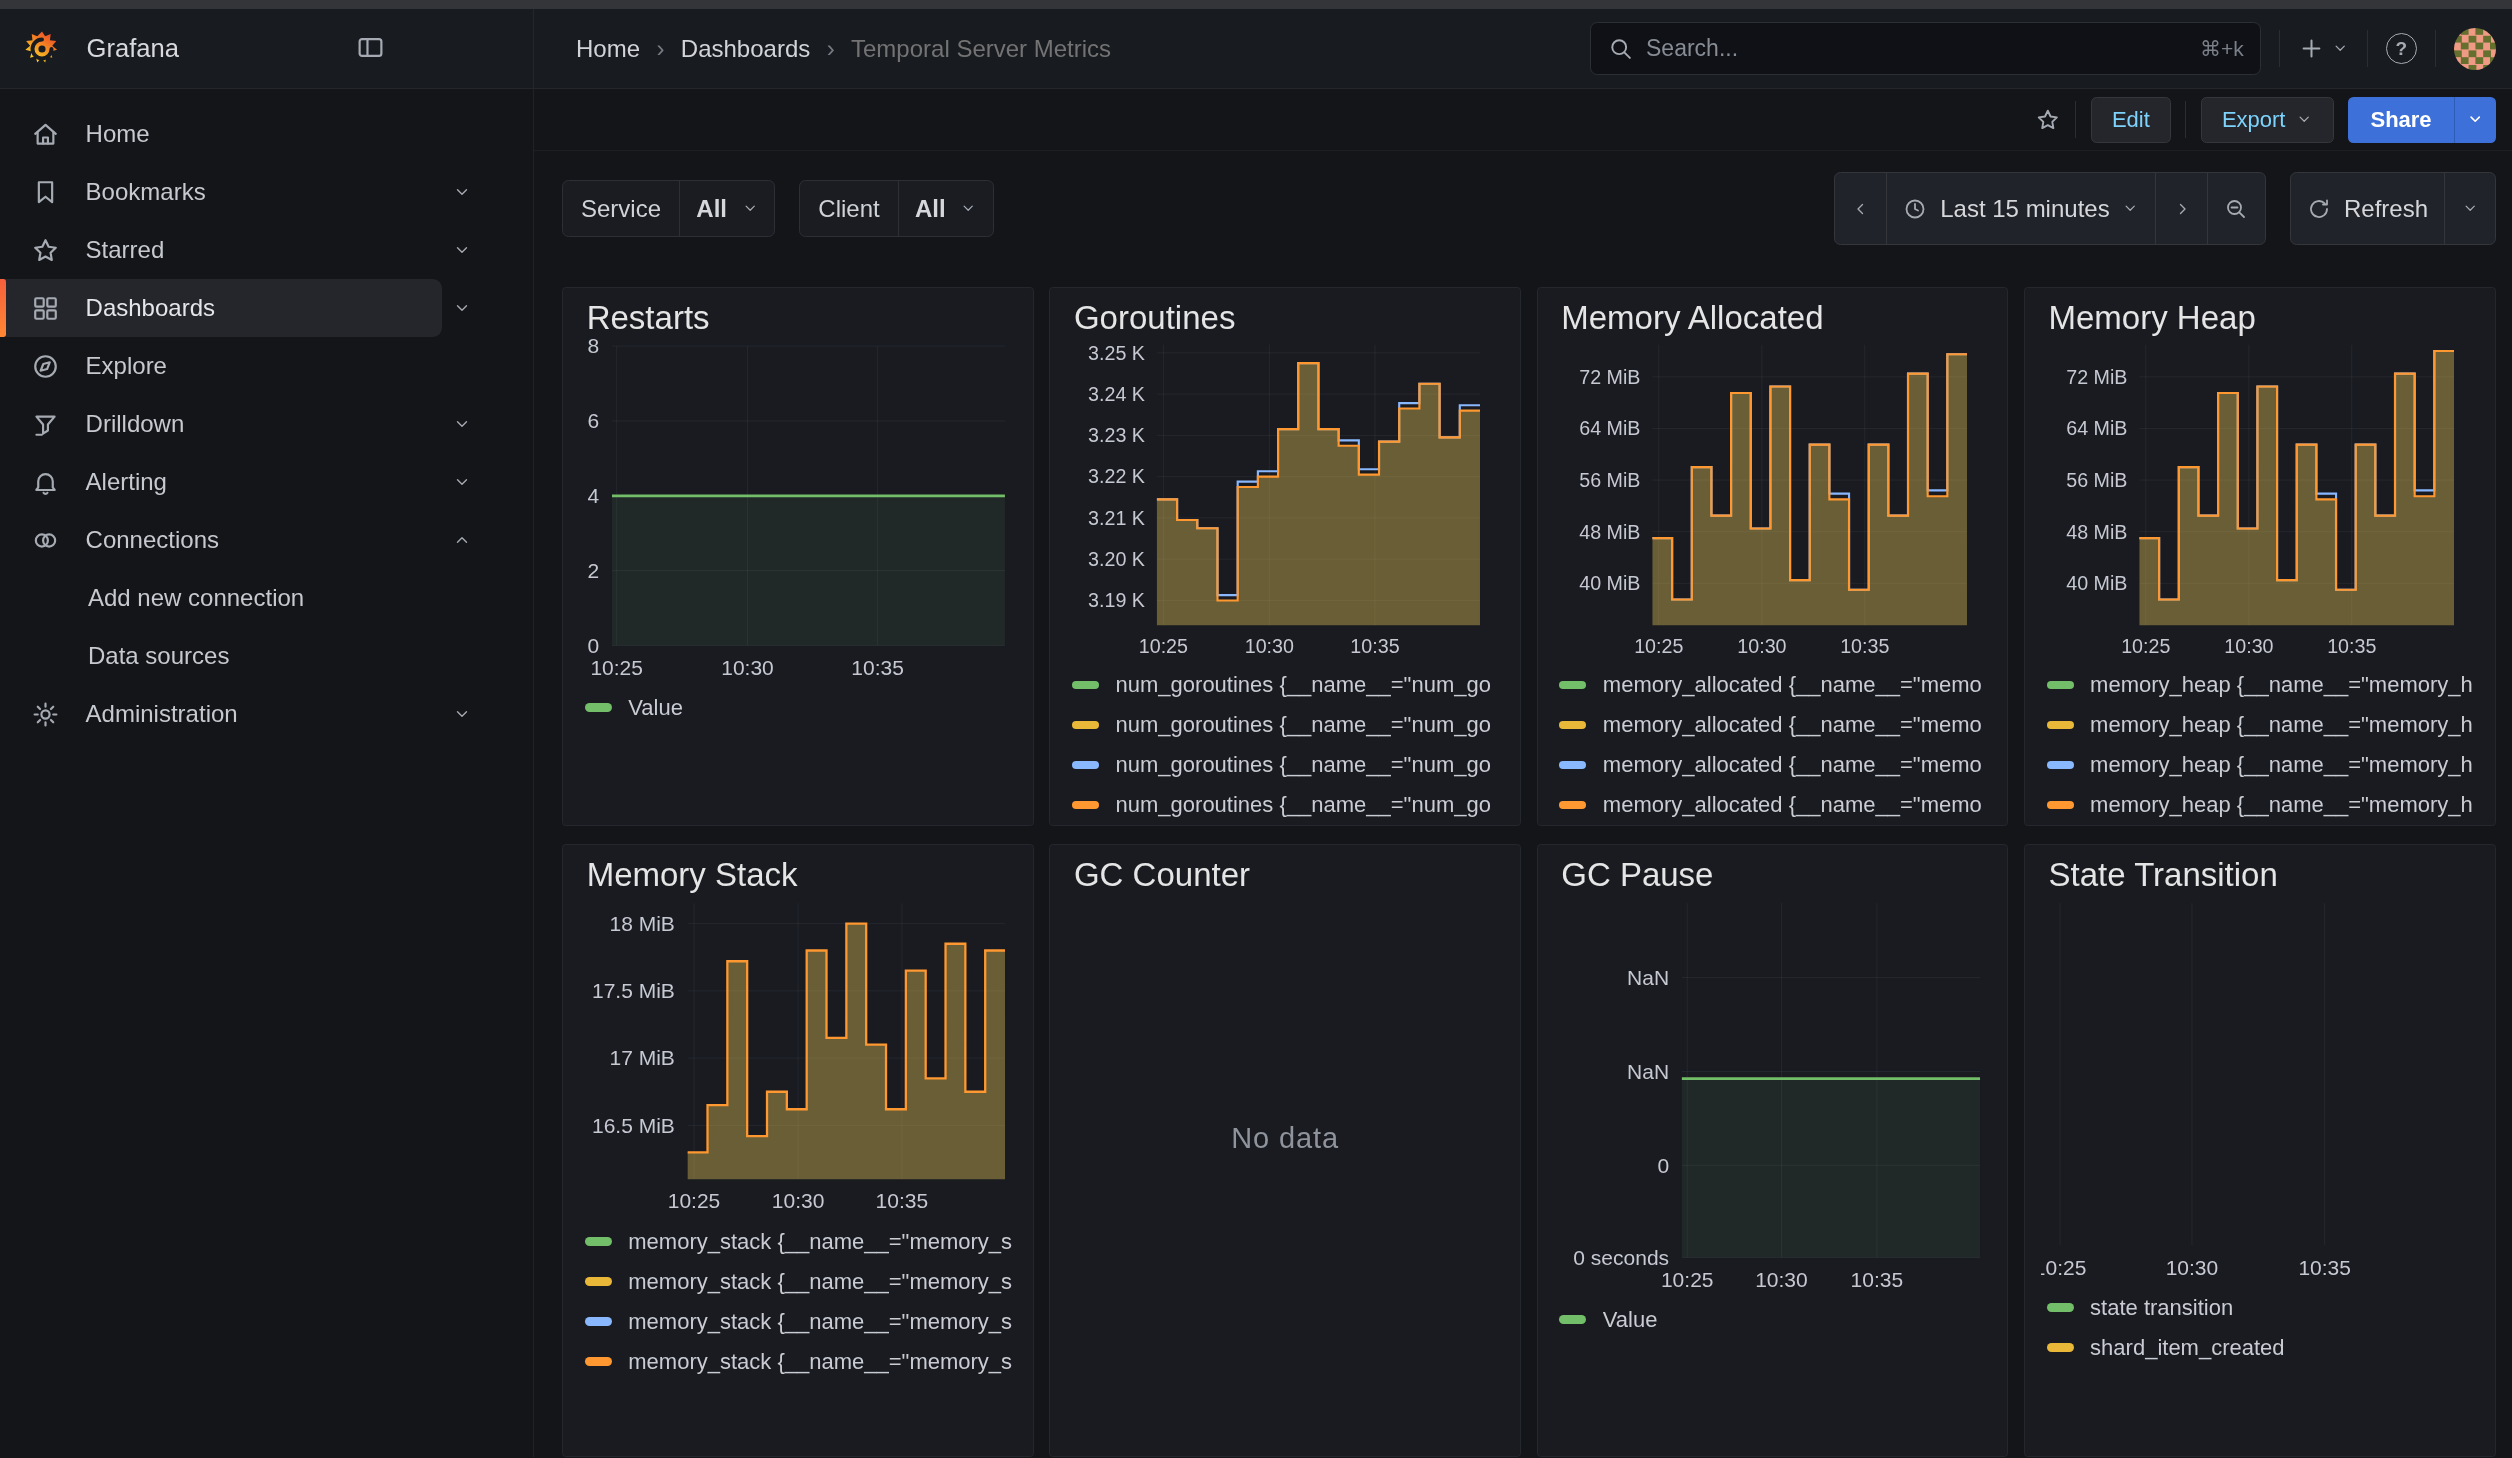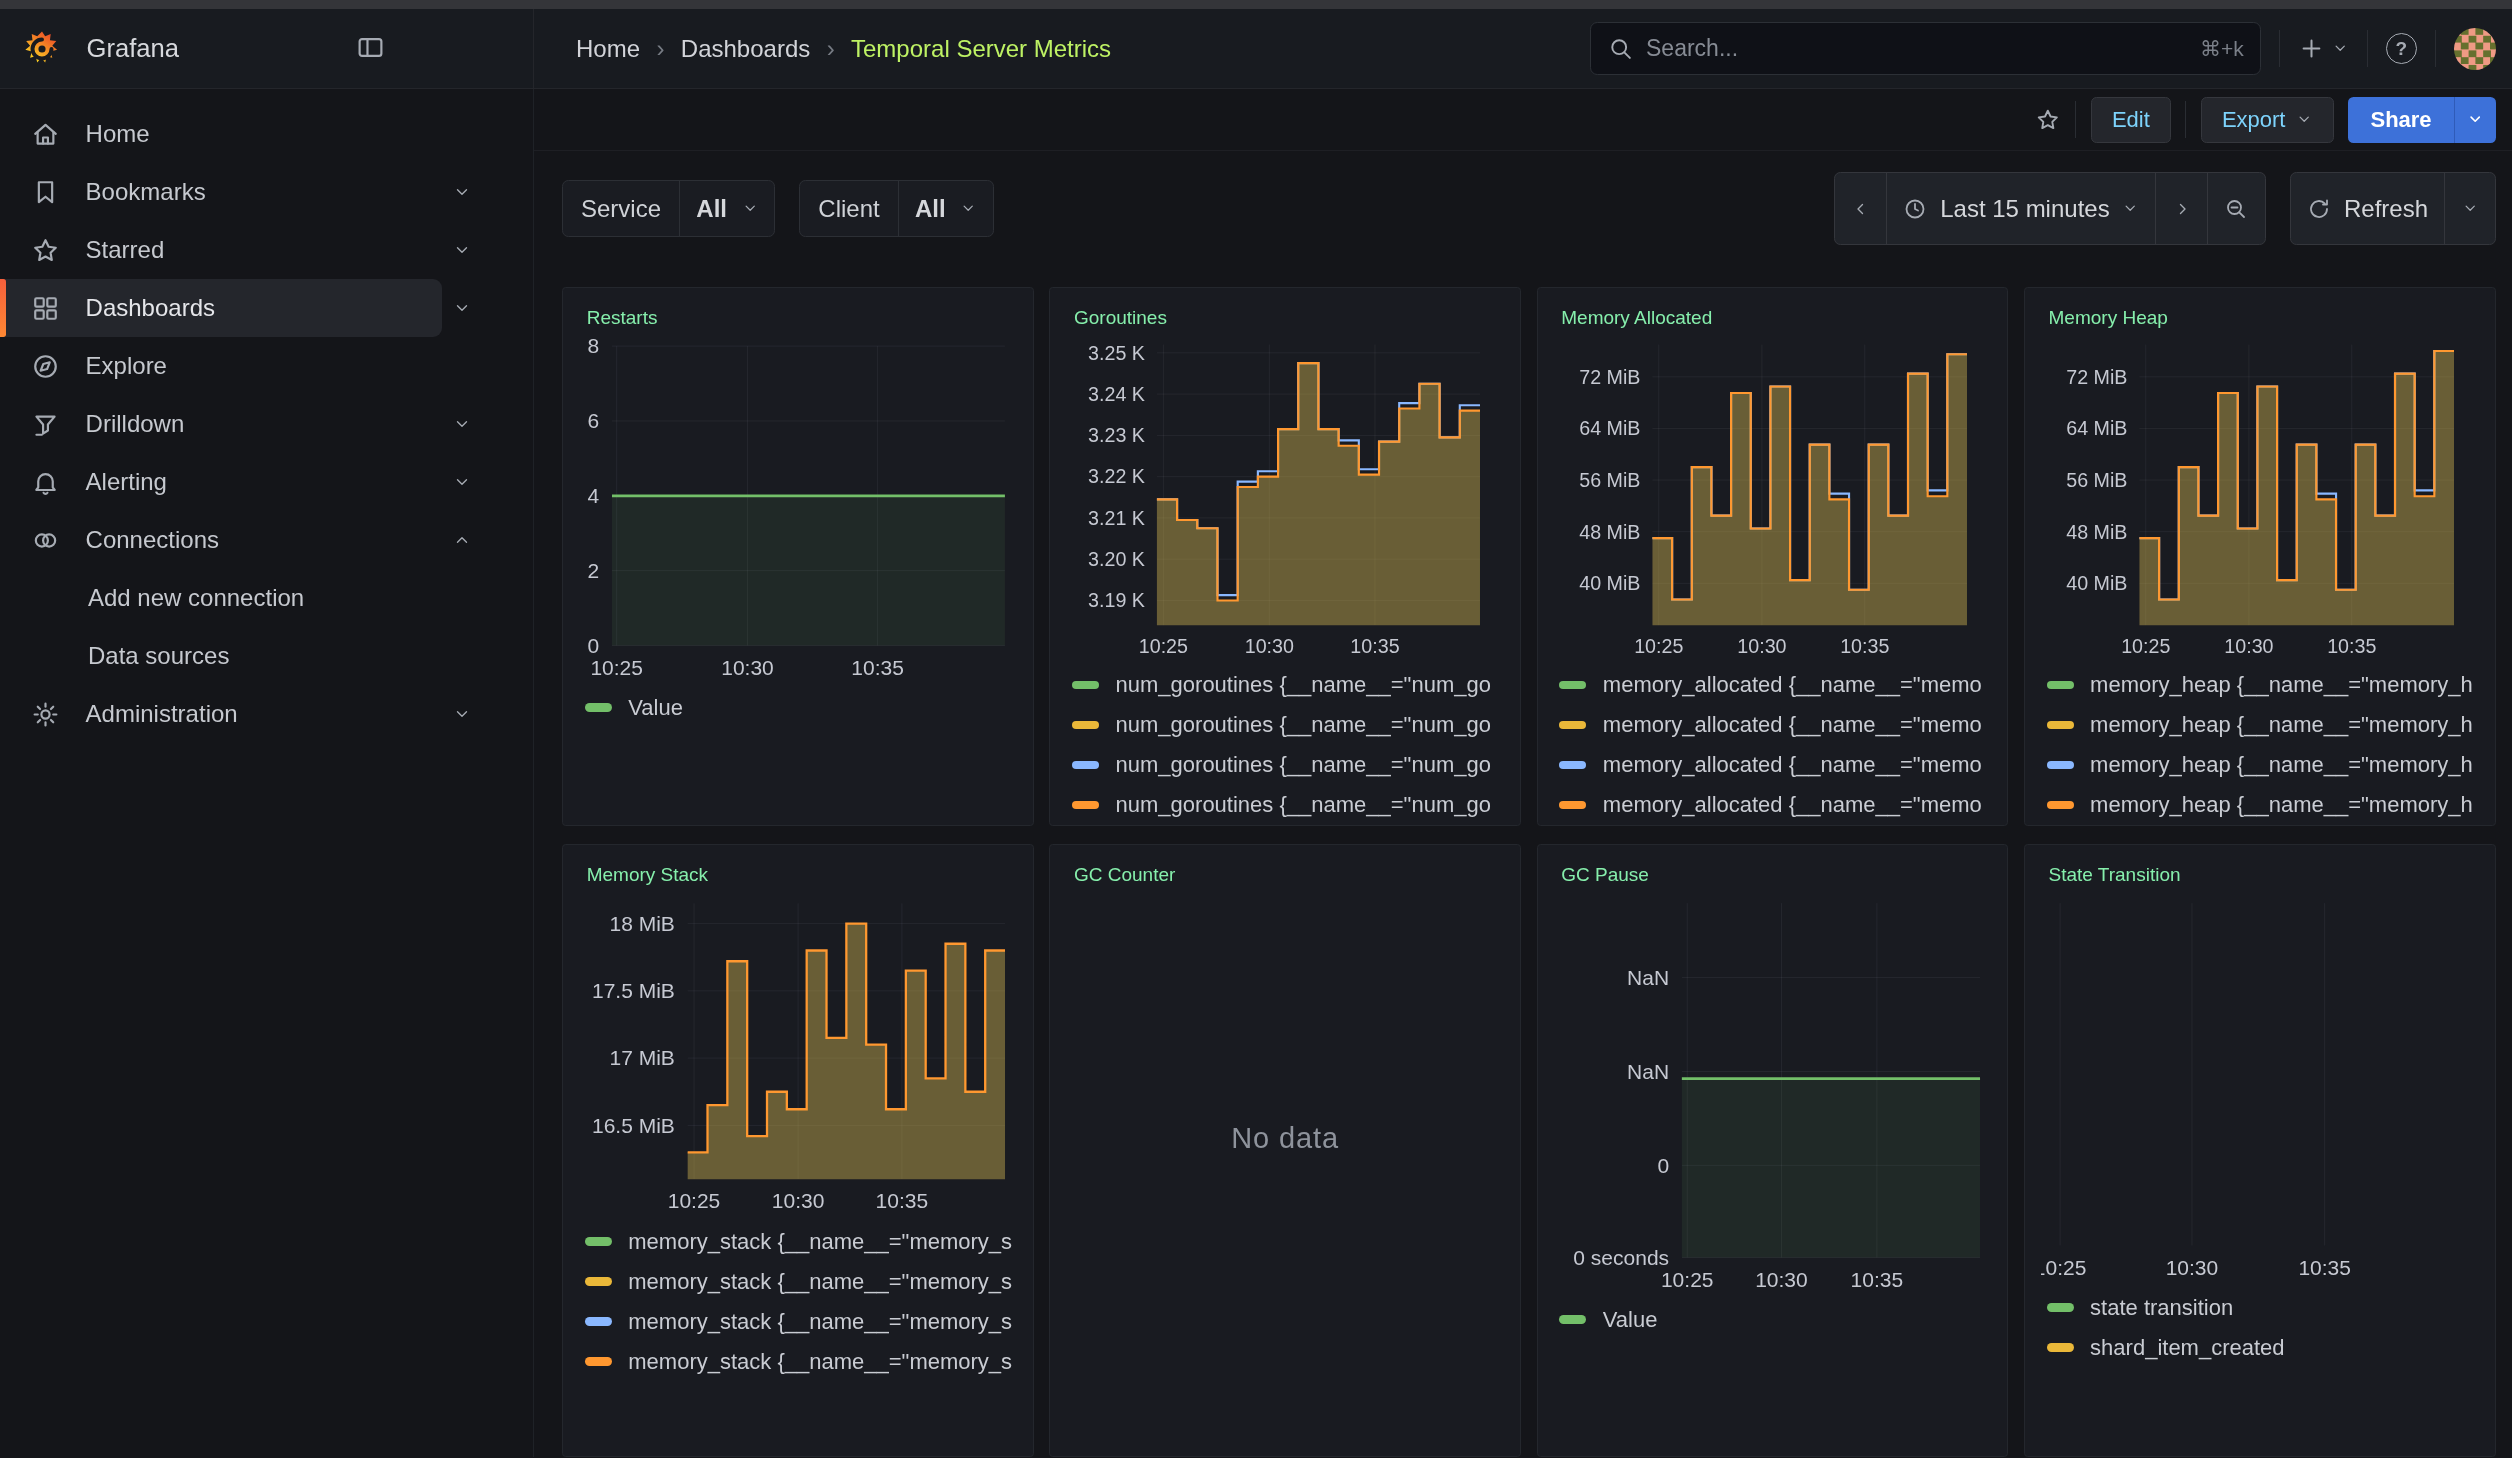--- a/index.html
+++ b/index.html
@@ -7,21 +7,21 @@
     font-family:"Liberation Sans", sans-serif; color:#C9CCD3; }
   .top-strip { height:9px; background:#343539; }
   
   .topbar { height:80px; background:#181B20; border-bottom:0.9px solid #24262B; display:flex; align-items:stretch; }
   .brand { width:534px; flex:0 0 auto; display:flex; align-items:center; padding-left:23px; position:relative; border-right:0.9px solid #24262B; }
   .brand-name { margin-left:25.6px; font-size:25.6px; color:#D7D9DD; }
   .dock-btn { position:absolute; left:356px; top:24px; cursor:pointer; }
   .crumbs { display:flex; align-items:center; gap:16.4px; padding-left:42px; font-size:24px; }
   .crumb { color:#D2D4D9; cursor:pointer; }
   .crumb-sep { color:#767B83; font-size:24px; }
-  .crumb-current { color:#bef264; }
+  .crumb-current { color:#737373; }
   .topbar-right { margin-left:auto; display:flex; align-items:center; gap:18px; padding-right:16.4px;justify-content:space-between; }
   .searchbox { width:671px; height:53px; background:#0F1117; border:0.9px solid #2C3036; border-radius:7.3px;
     display:flex; align-items:center; padding:0 16.4px; gap:12.8px; }
   .searchbox input { flex:1; background:transparent; border:none; outline:none; font-size:23px; color:#B9BDC5;
     font-family:"Liberation Sans",sans-serif; }
   .searchbox input::placeholder { color:#878C95; }
   .kbd-hint { color:#7A7F88; font-size:21px; }
   .vdiv { width:0.9px; height:37px; background:#2A2D33; }
   .icon-btn { display:flex; align-items:center; gap:7.3px; cursor:pointer; }
   .help-circle { width:31px; height:31px; border:1.8px solid #A6ABB3; border-radius:50%; display:flex;
@@ -61,21 +61,21 @@
     background:#202329; overflow:hidden; }
   .tbtn { display:flex; align-items:center; gap:12.8px; padding:0 16.4px; border-left:0.9px solid #34363C;
     font-size:24px; color:#D5D7DB; cursor:pointer; }
   .tbtn:first-child { border-left:none; }
   .tbtn.txt { font-weight:500; }
   
   .grid { margin-top:42px; padding:0 16.4px 0 28px; display:grid; grid-template-columns:repeat(4,1fr);
     grid-template-rows:539px 613px; column-gap:15.5px; row-gap:18px; }
   .panel { background:#191B21; border:0.9px solid #24272D; border-radius:3.7px; padding:11px 16.4px 0 16.4px;
     overflow:hidden; display:flex; flex-direction:column; }
-  .panel-title { font-size:19px; font-weight:500; color:#86efac; height:38px; line-height:37px; padding-left:7.3px; cursor:pointer; }
+  .panel-title { font-size:33px; font-weight:500; color:#e5e5e5; height:38px; line-height:37px; padding-left:7.3px; cursor:pointer; }
   svg.chart { width:100%; display:block; }
   .h-r1 { height:345px; } .h-stack { height:322px; } .h-pause { height:400px; } .h-state { height:388px; }
   .legend { margin-top:5.5px; }
   .leg-row { height:40px; display:flex; align-items:center; gap:16.4px; padding-left:5.5px; cursor:pointer; }
   .sw { width:27px; height:8.2px; border-radius:4.6px; flex:0 0 auto; }
   .leg-label { font-size:22px; color:#C9CCD3; white-space:nowrap; overflow:hidden; }
   .no-data { flex:1; display:flex; align-items:center; justify-content:center; font-size:29px;
     color:#8E939C; padding-bottom:73px; letter-spacing:0.9px; }
   .ic { stroke:#A6ABB3; fill:none; stroke-width:1.8; stroke-linecap:round; stroke-linejoin:round; }
 </style>

